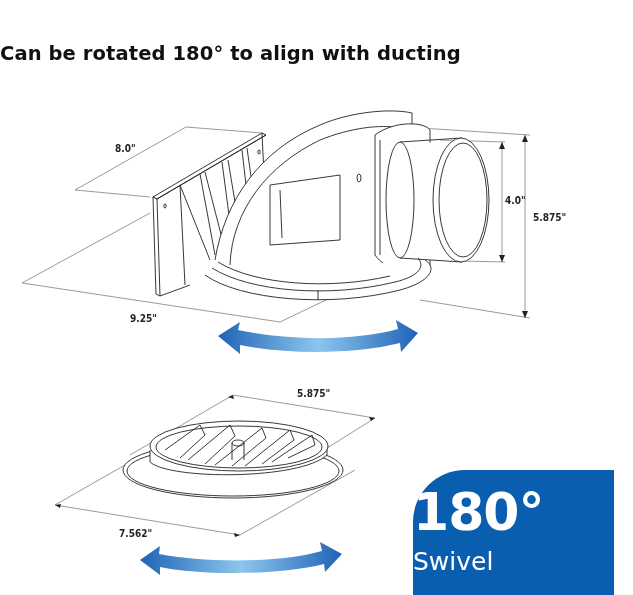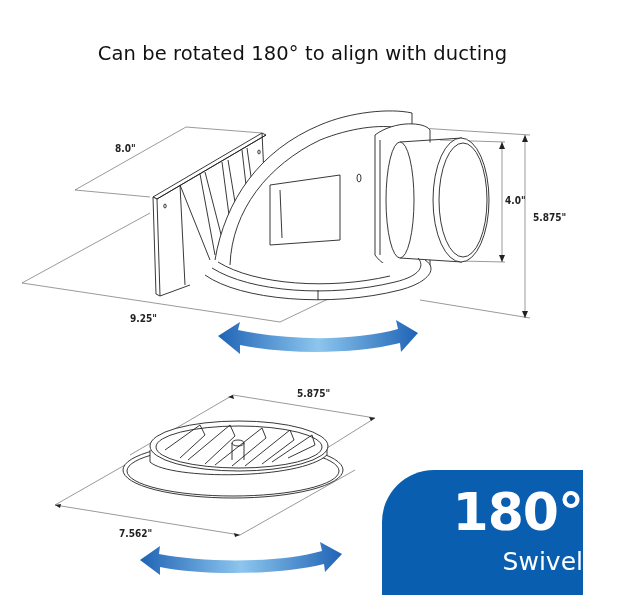--- a/index.html
+++ b/index.html
@@ -1,27 +1,27 @@
 <!DOCTYPE html>
 <html><head>
 <meta charset="utf-8">
 <style>
   html, body { margin: 0; padding: 0; background: #ffffff; }
   body { width: 633px; height: 595px; position: relative; overflow: hidden; font-family: "DejaVu Sans", "Liberation Sans", sans-serif; }
   .title {
-    position: absolute; left: 0; top: 42px; width: 605px; text-align: center;
-    font-family: "DejaVu Sans", sans-serif; font-weight: normal; font-size: 19.5px;
+    position: absolute; left: 0; top: 42px; width: 605px; text-align: left;
+    font-family: "DejaVu Sans", sans-serif; font-weight: bold; font-size: 19.5px;
     color: #111111; letter-spacing: 0.1px;
   }
   svg.drawing { position: absolute; left: 0; top: 0; }
   .dim { font-family: "DejaVu Sans Condensed", "DejaVu Sans", sans-serif; font-weight: bold; font-size: 10px; fill: #222; }
   .badge {
-    position: absolute; left: 382px; top: 470px; width: 201px; height: 125px;
+    position: absolute; left: 413px; top: 470px; width: 201px; height: 125px;
     background: #0a5eb0; border-top-left-radius: 52px;
-    color: #ffffff; text-align: right; font-family: "DejaVu Sans", sans-serif;
+    color: #ffffff; text-align: left; font-family: "DejaVu Sans", sans-serif;
   }
   .badge-big { position: absolute; left: 0; width: 100%; top: 12px; font-size: 52px; font-weight: bold; line-height: 60px; letter-spacing: -1px; }
   .badge-small { position: absolute; left: 0; width: 100%; top: 77px; font-size: 25px; font-weight: normal; line-height: 30px; }
 </style>
 </head>
 <body>
 
 <div class="title">Can be rotated 180° to align with ducting</div>
 
 <svg class="drawing" width="633" height="595" viewBox="0 0 633 595">

